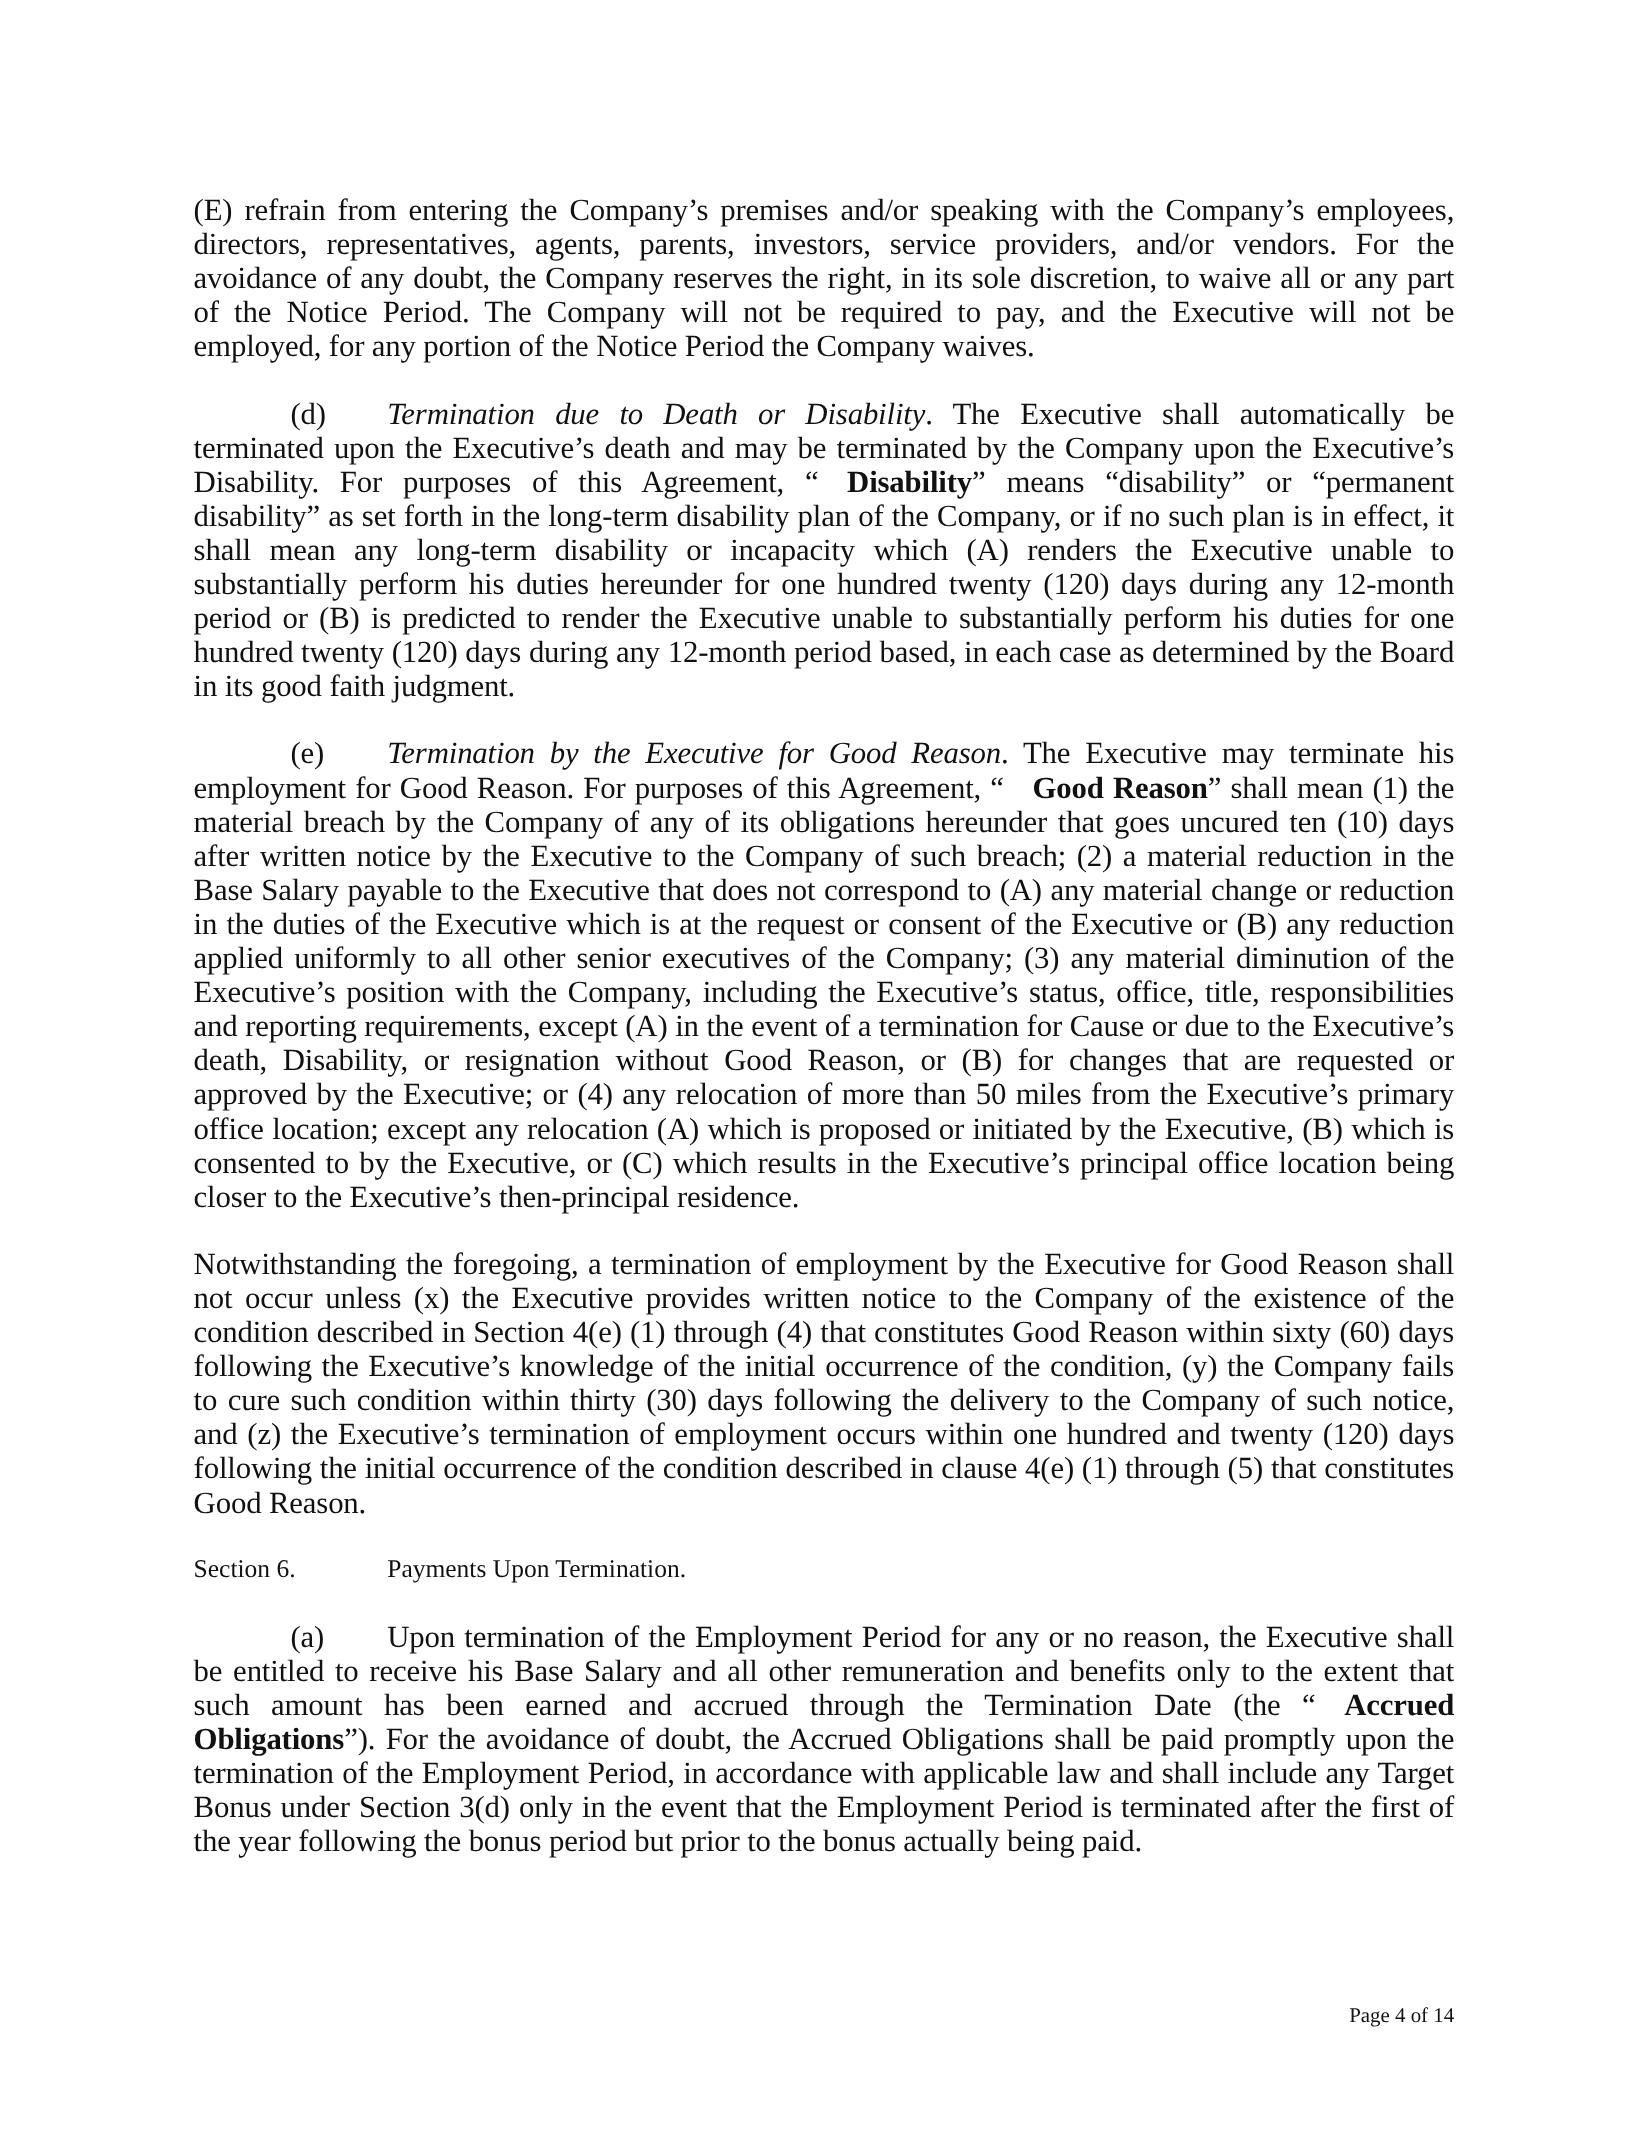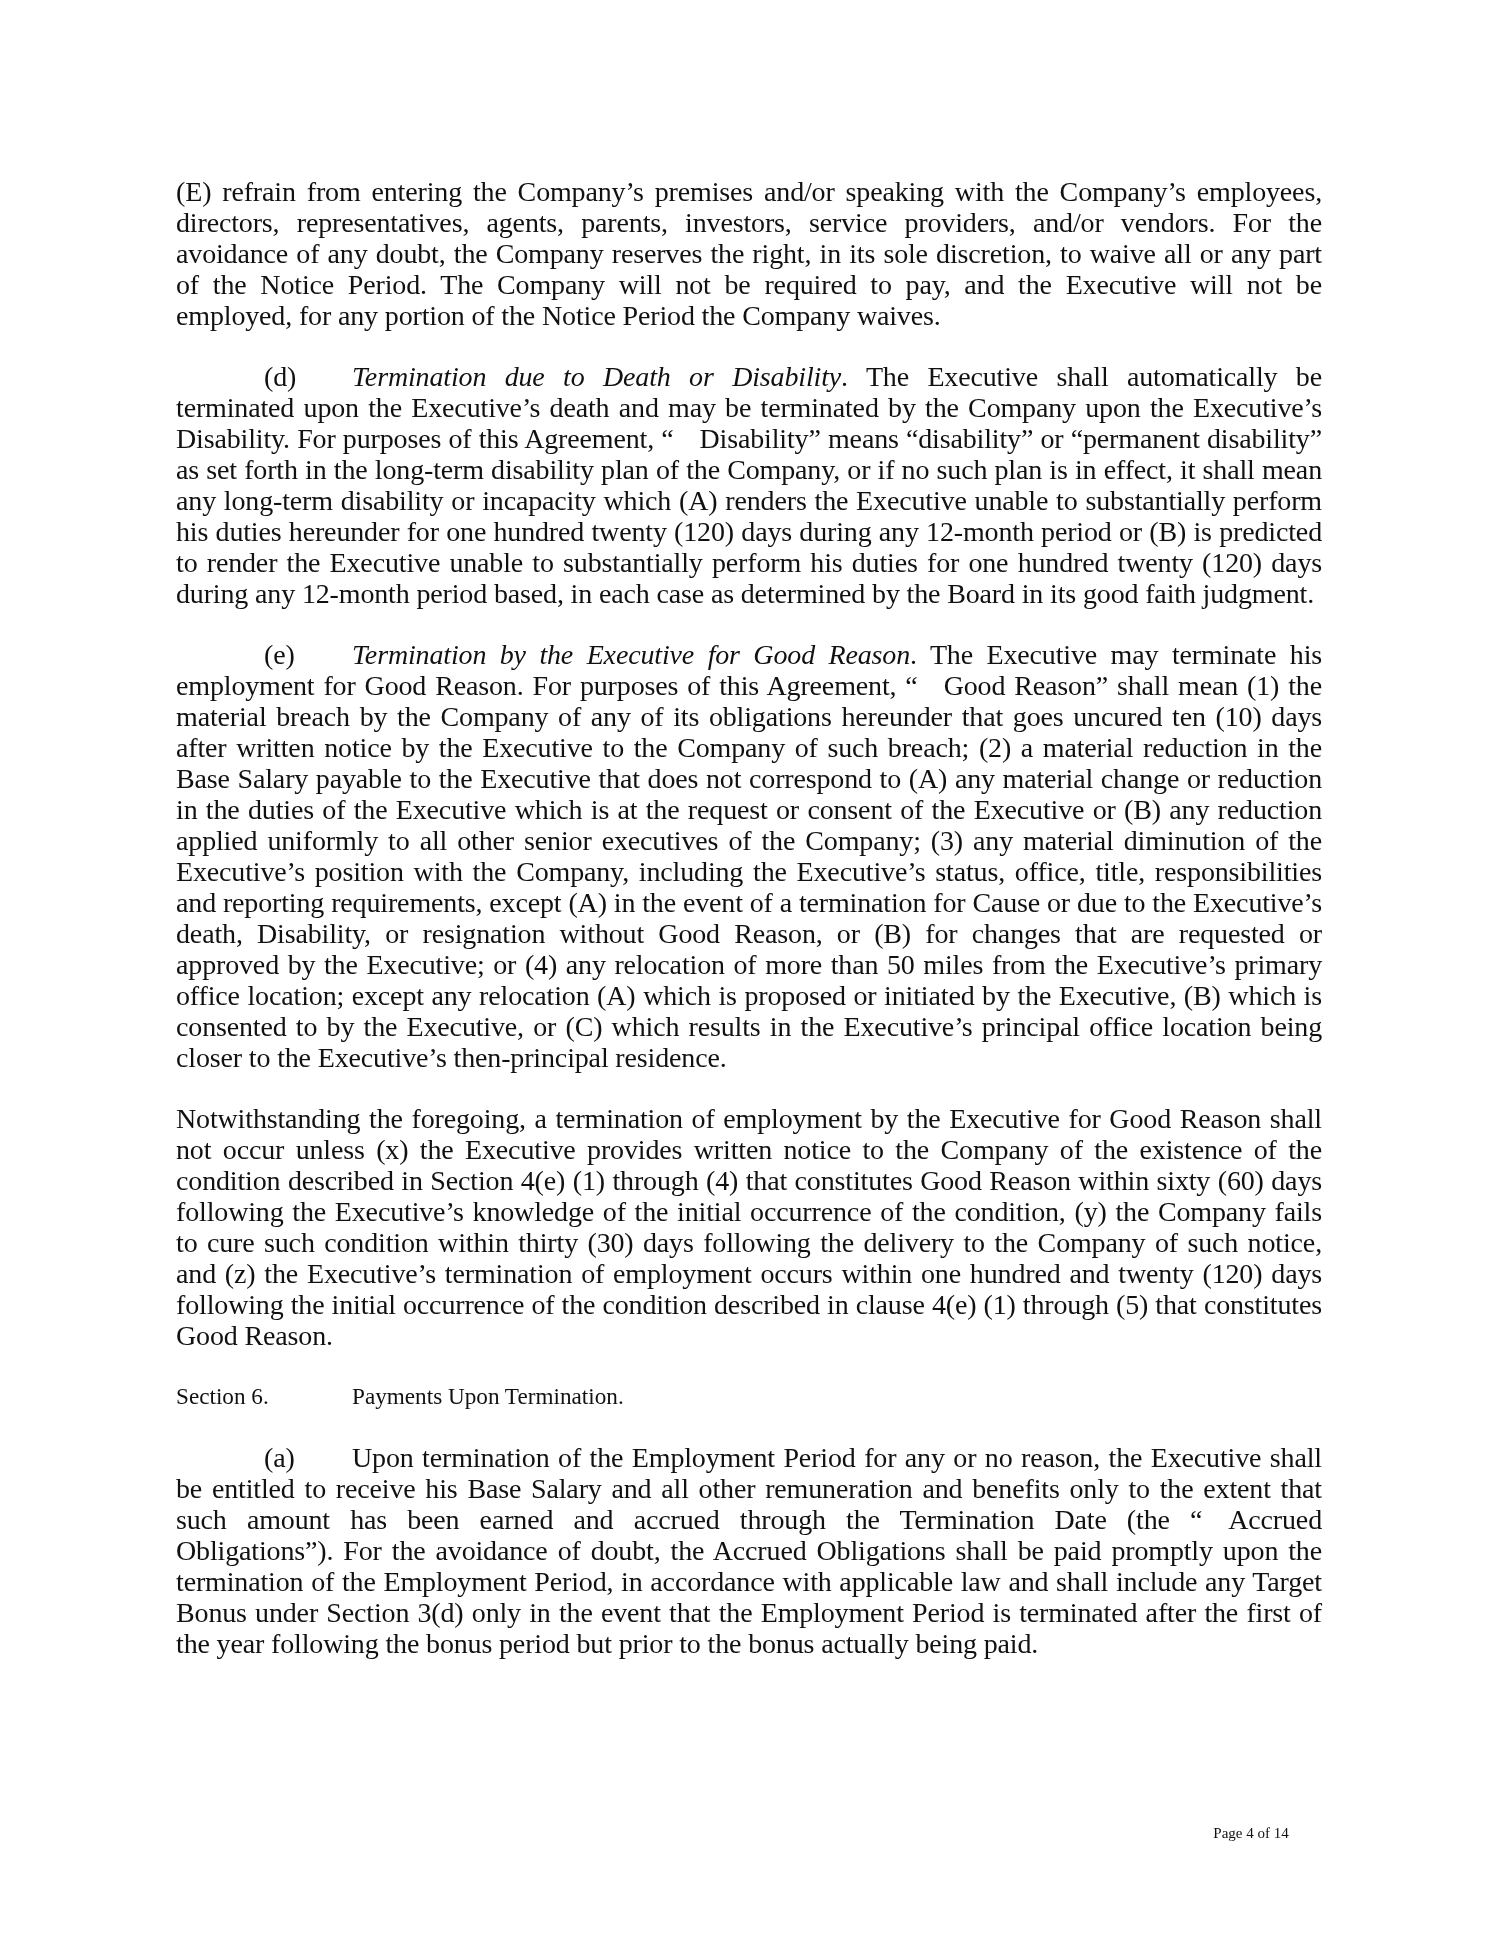--- a/index.html
+++ b/index.html
@@ -38,28 +38,28 @@
       line-height: 31px;
       margin: 0 0 30px 0;
     }
     .heading-row .sec-num {
       display: inline-block;
       width: 176px;
     }
     .heading-row .sec-title {
     }
     i { font-style: italic; }
-    b { font-weight: normal; margin-left: 26px; }
+    b { font-weight: bold; margin-left: 26px; }
     .footer {
       position: absolute;
       left: 1180px;
       top: 1822px;
       width: 142px;
-      text-align: center;
-      font-size: 15px;
+      text-align: right;
+      font-size: 19px;
       line-height: 22px;
     }
   </style>
 </head>
 <body>
 
 <div class="page">
 
   <p class="para"><span>(E) refrain from entering the Company’s premises and/or speaking with the Company’s employees, directors, representatives, agents, parents, investors, service providers, and/or vendors.  For the avoidance of any doubt, the Company reserves the right, in its sole discretion, to waive all or any part of the Notice Period.  The Company will not be required to pay, and the Executive will not be employed, for any portion of the Notice Period the Company waives.</span></p>
 

